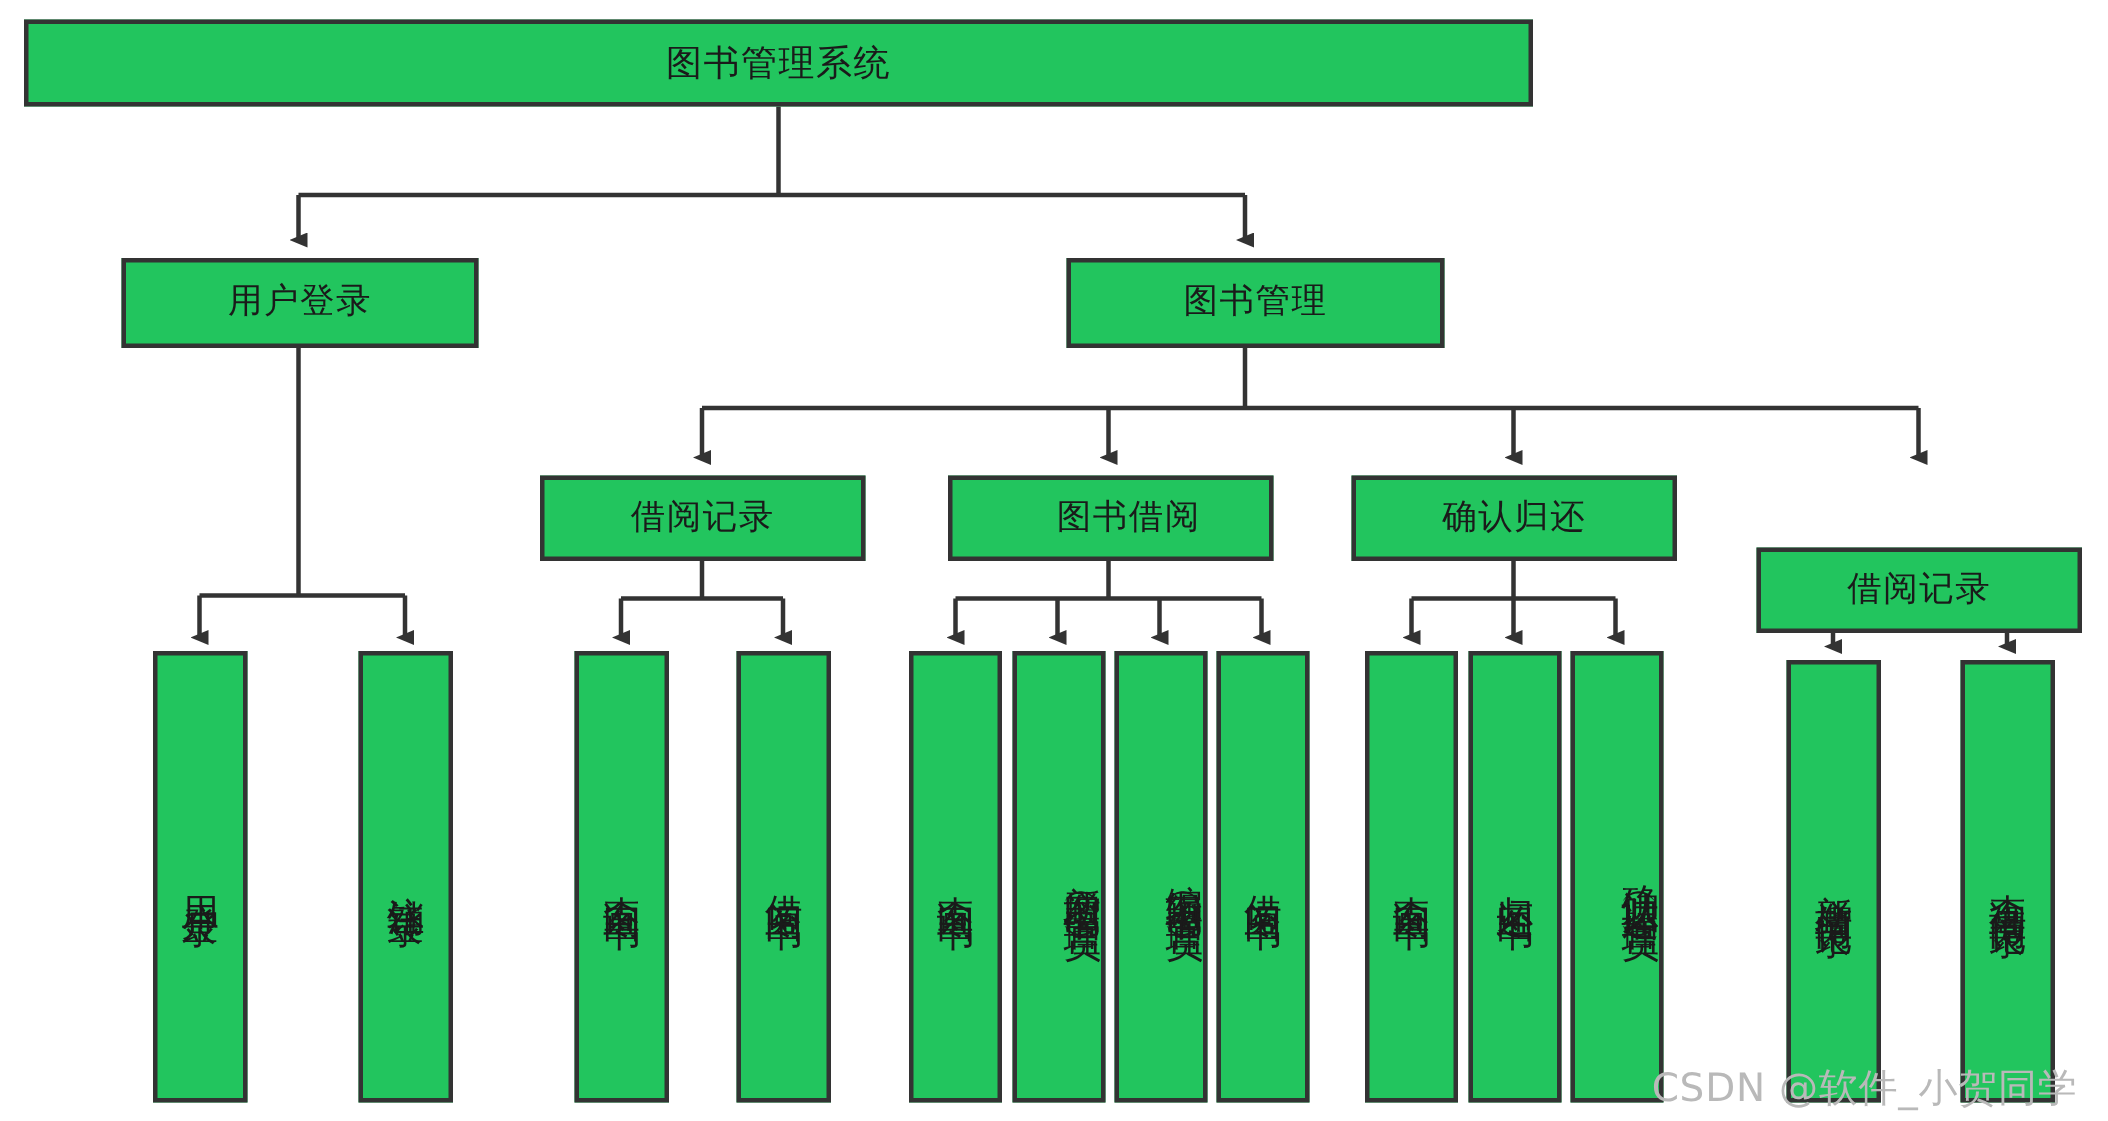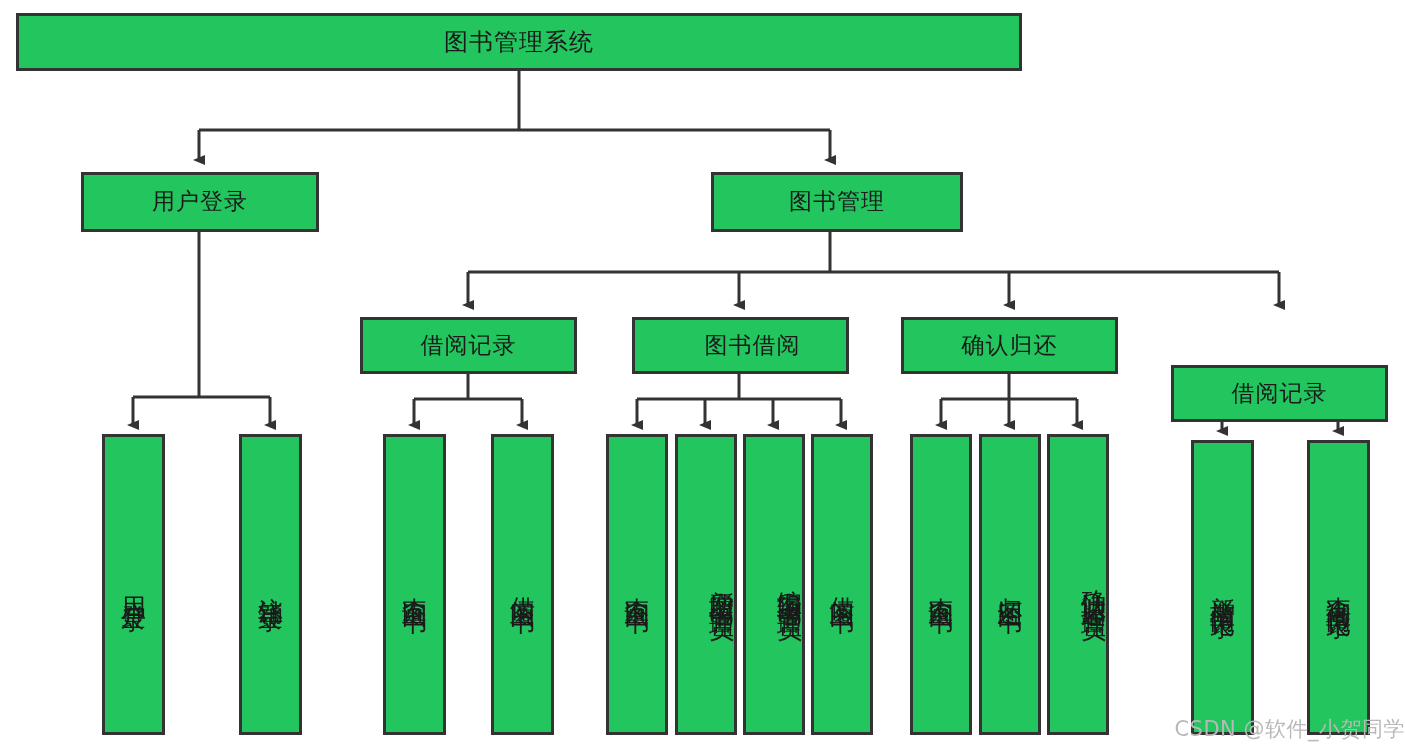--- a/index.html
+++ b/index.html
@@ -58,23 +58,23 @@
     align-items: center;
     padding-top: 0;
   }
   .node.v .vtext {
     writing-mode: vertical-rl;
     text-orientation: upright;
     white-space: nowrap;
   }
   .watermark {
     position: absolute;
-    right: 0;
+    right: 20px;
     bottom: 4px;
-    font-size: 21px;
+    font-size: 26px;
     color: #b9b9b9;
     letter-spacing: 0.5px;
     z-index: 3;
     white-space: nowrap;
     margin-top: 17px;
   }
 </style>
 </head>
 <body>
 

